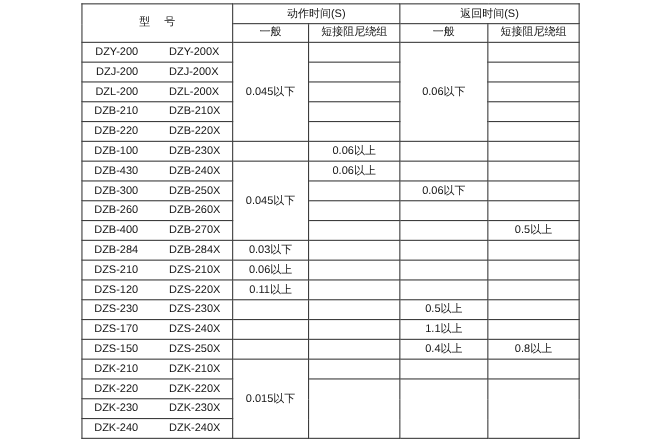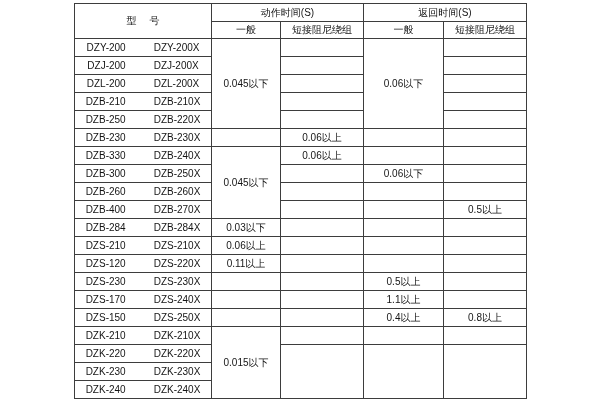--- a/index.html
+++ b/index.html
@@ -108,43 +108,43 @@
               <span>DZB-210</span>
               <span>DZB-210X</span>
             </div>
           </td>
           <td></td>
           <td></td>
         </tr>
         <tr>
           <td>
             <div class="model-pair">
-              <span>DZB-250</span>
+              <span>DZB-220</span>
               <span>DZB-220X</span>
             </div>
           </td>
           <td></td>
           <td></td>
         </tr>
         <tr>
           <td>
             <div class="model-pair">
-              <span>DZB-230</span>
+              <span>DZB-100</span>
               <span>DZB-230X</span>
             </div>
           </td>
           <td></td>
           <td>0.06以上</td>
           <td></td>
           <td></td>
         </tr>
         <tr>
           <td>
             <div class="model-pair">
-              <span>DZB-330</span>
+              <span>DZB-430</span>
               <span>DZB-240X</span>
             </div>
           </td>
           <td rowspan="4">0.045以下</td>
           <td>0.06以上</td>
           <td></td>
           <td></td>
         </tr>
         <tr>
           <td>

